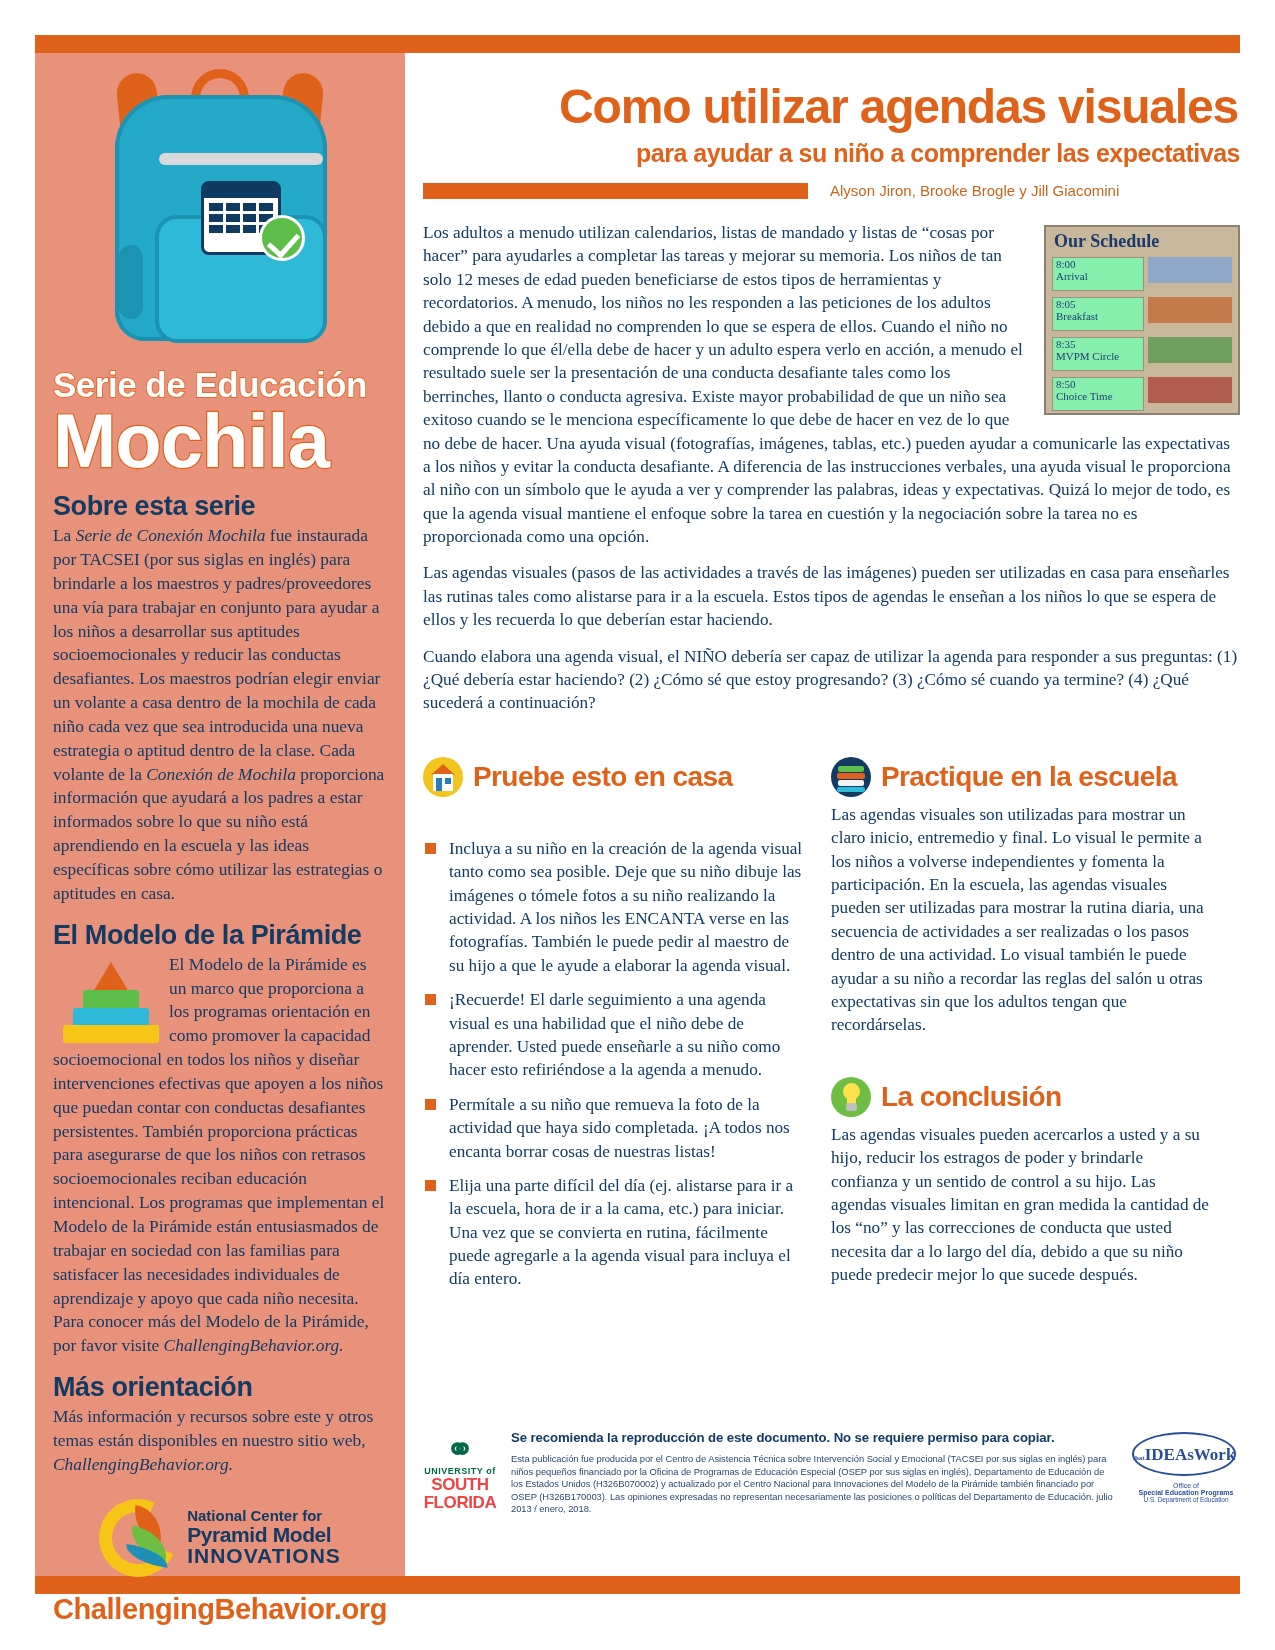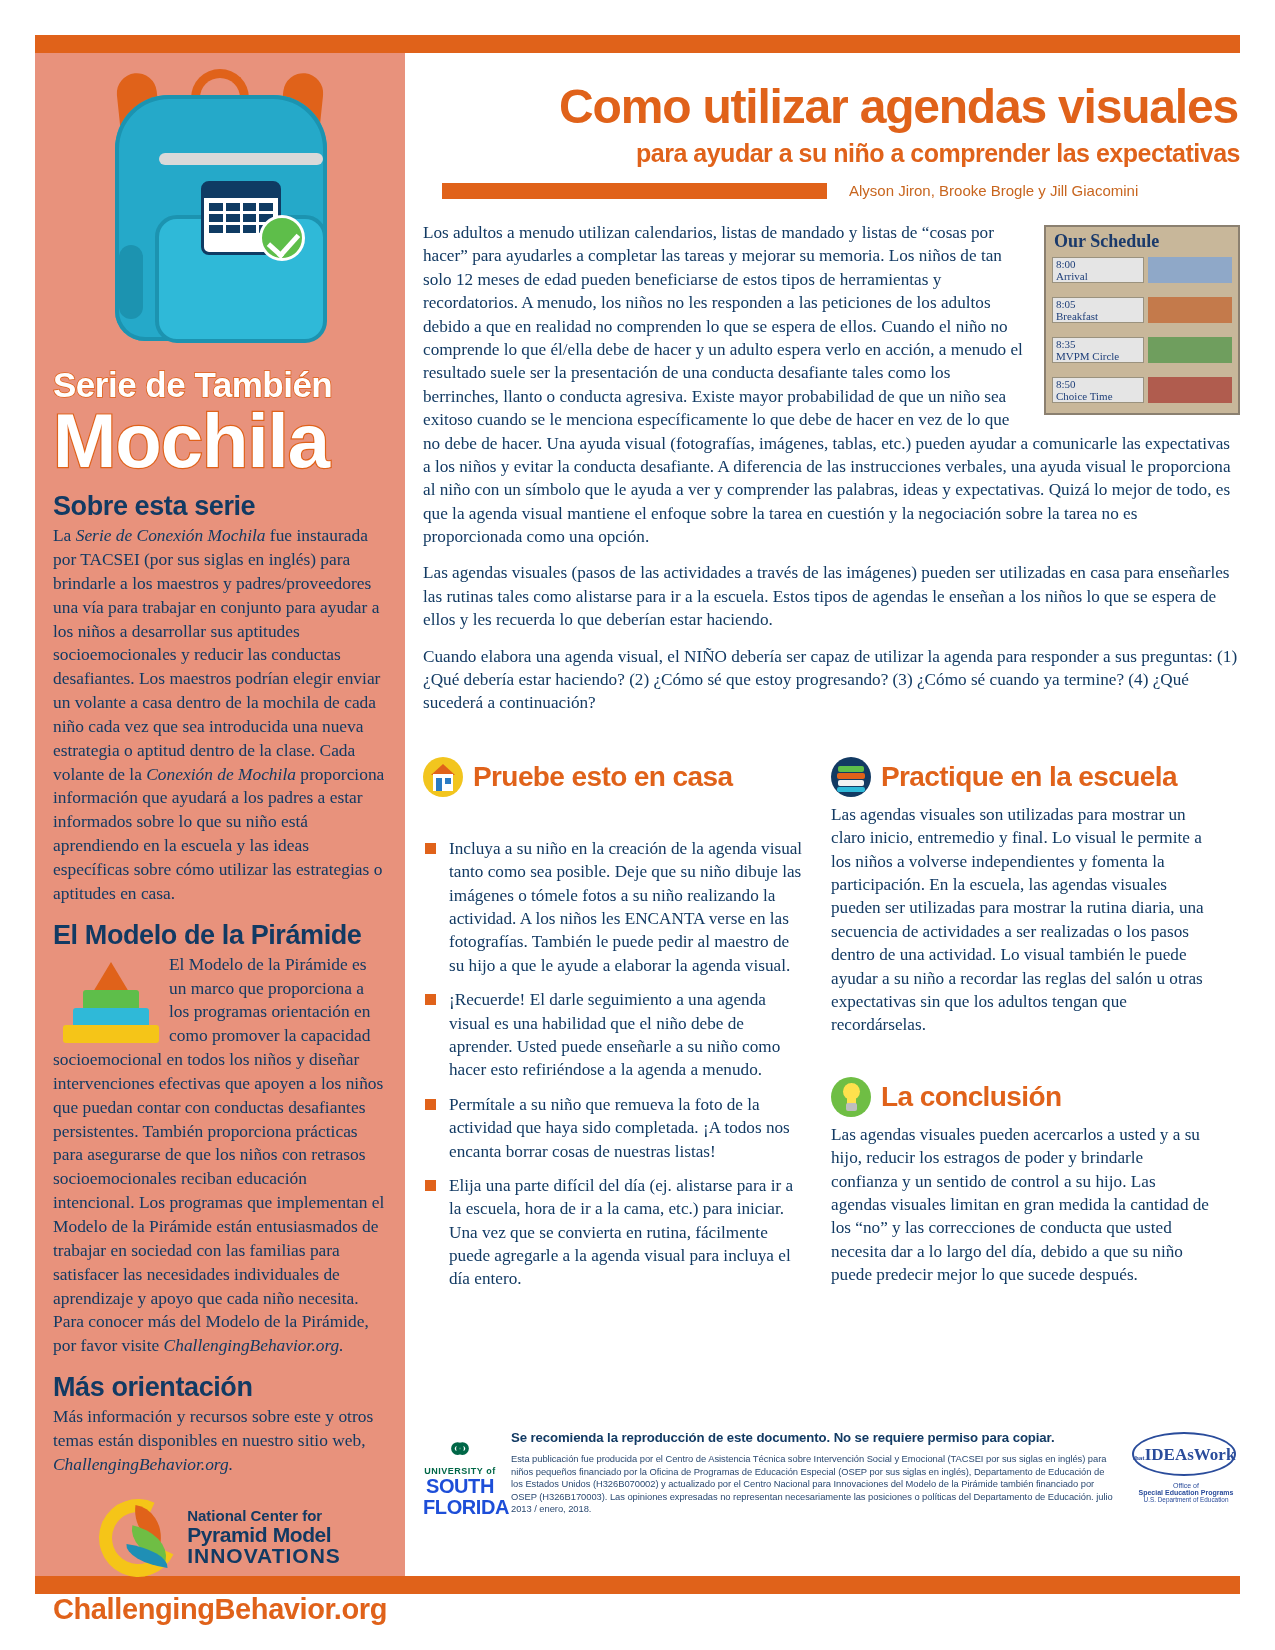--- a/index.html
+++ b/index.html
@@ -191,43 +191,42 @@
     letter-spacing: -1.2px; line-height: 1.0;
     margin: 30px 0 0 0; text-align: right; padding-right: 2px;
   }
   .subtitle {
     font-size: 25px; font-weight: bold; color: #E0621A;
     letter-spacing: -0.5px; margin-top: 8px; text-align: right;
   }
   .byline-row {
     display: flex; align-items: center; gap: 22px;
     margin-top: 14px;
-    margin-left: 19px;
   }
   .byline-rule { width: 385px; height: 16px; background: #E0621A; }
   .byline {
     font-size: 15px; color: #C8651E; font-weight: normal;
   }
   .intro { margin-top: 22px; position: relative; }
   .photo {
     float: right;
     width: 196px; height: 190px;
     margin: 4px 0 6px 14px;
     background: #C8B79A;
     border: 2px solid #8B8070;
     position: relative; overflow: hidden;
   }
   .photo .ph-title {
     position: absolute; left: 8px; top: 4px;
     font-size: 18px; color: #1A3A6B; font-weight: bold;
     font-family: "Liberation Serif", serif;
   }
   .photo .row {
-    position: absolute; left: 6px; width: 92px; height: 26px;
-    background: #e5e5e5; border: 1px solid #9a927f;
+    position: absolute; left: 6px; width: 92px; height: 34px;
+    background: #86efac; border: 1px solid #9a927f;
     font-size: 11px; color: #20407A; padding: 1px 3px;
     font-family: "Liberation Serif", serif; line-height: 1.05;
   }
   .photo .pic {
     position: absolute; right: 6px; width: 84px; height: 26px;
   }
   .body-p {
     font-family: "Liberation Serif", serif;
     font-size: 17.2px; line-height: 1.36; color: #123A63;
     margin-bottom: 13px; text-align: left;
@@ -306,21 +305,21 @@
 
   
   .credits {
     position: absolute; left: 423px; top: 1424px;
     width: 817px; height: 120px;
     display: flex; align-items: flex-start; gap: 14px;
   }
   .usf-logo { width: 74px; text-align: center; padding-top: 8px; }
   .usf-bull { font-size: 34px; color: #006747; line-height: 1; font-weight: bold; }
   .usf-u { font-size: 9px; color: #006747; font-weight: bold; letter-spacing: 0.5px; }
-  .usf-s { font-size: 20px; color: #1d4ed8; font-weight: bold; letter-spacing: -0.4px; line-height: 1.05; }
+  .usf-s { font-size: 17px; color: #ef4444; font-weight: bold; letter-spacing: -0.4px; line-height: 1.05; }
   .credit-text { flex: 1; padding-top: 6px; }
   .credit-lead {
     font-size: 13.2px; color: #123A63; font-weight: bold;
     margin-bottom: 8px; letter-spacing: -0.1px;
   }
   .credit-body {
     font-size: 9.4px; color: #2B4A72; line-height: 1.34;
     letter-spacing: -0.05px;
   }
   .ideas-logo {
@@ -372,21 +371,21 @@
               <i></i>
               <i></i>
               <i></i>
               <i></i>
           </div>
         </div>
         <div class="bp-check"></div>
       </div>
     </div>
 
-    <div class="serie-kicker">Serie de También</div>
+    <div class="serie-kicker">Serie de Educación</div>
     <div class="mochila">Mochila</div>
 
     <h2 class="side-h">Sobre esta serie</h2>
     <p class="side-p">
       <span>La </span><em>Serie de Conexión Mochila</em><span> fue instaurada por TACSEI (por sus siglas en inglés) para brindarle a los maestros y padres/proveedores una vía para trabajar en conjunto para ayudar a los niños a desarrollar sus aptitudes socioemocionales y reducir las conductas desafiantes. Los maestros podrían elegir enviar un volante a casa dentro de la mochila de cada niño cada vez que sea introducida una nueva estrategia o aptitud dentro de la clase. Cada volante de la </span><em>Conexión de Mochila</em><span> proporciona información que ayudará a los padres a estar informados sobre lo que su niño está aprendiendo en la escuela y las ideas específicas sobre cómo utilizar las estrategias o aptitudes en casa.</span>
     </p>
 
     <h2 class="side-h">El Modelo de la Pirámide</h2>
     <div class="pyr">
       <div class="lvl l1"></div>

